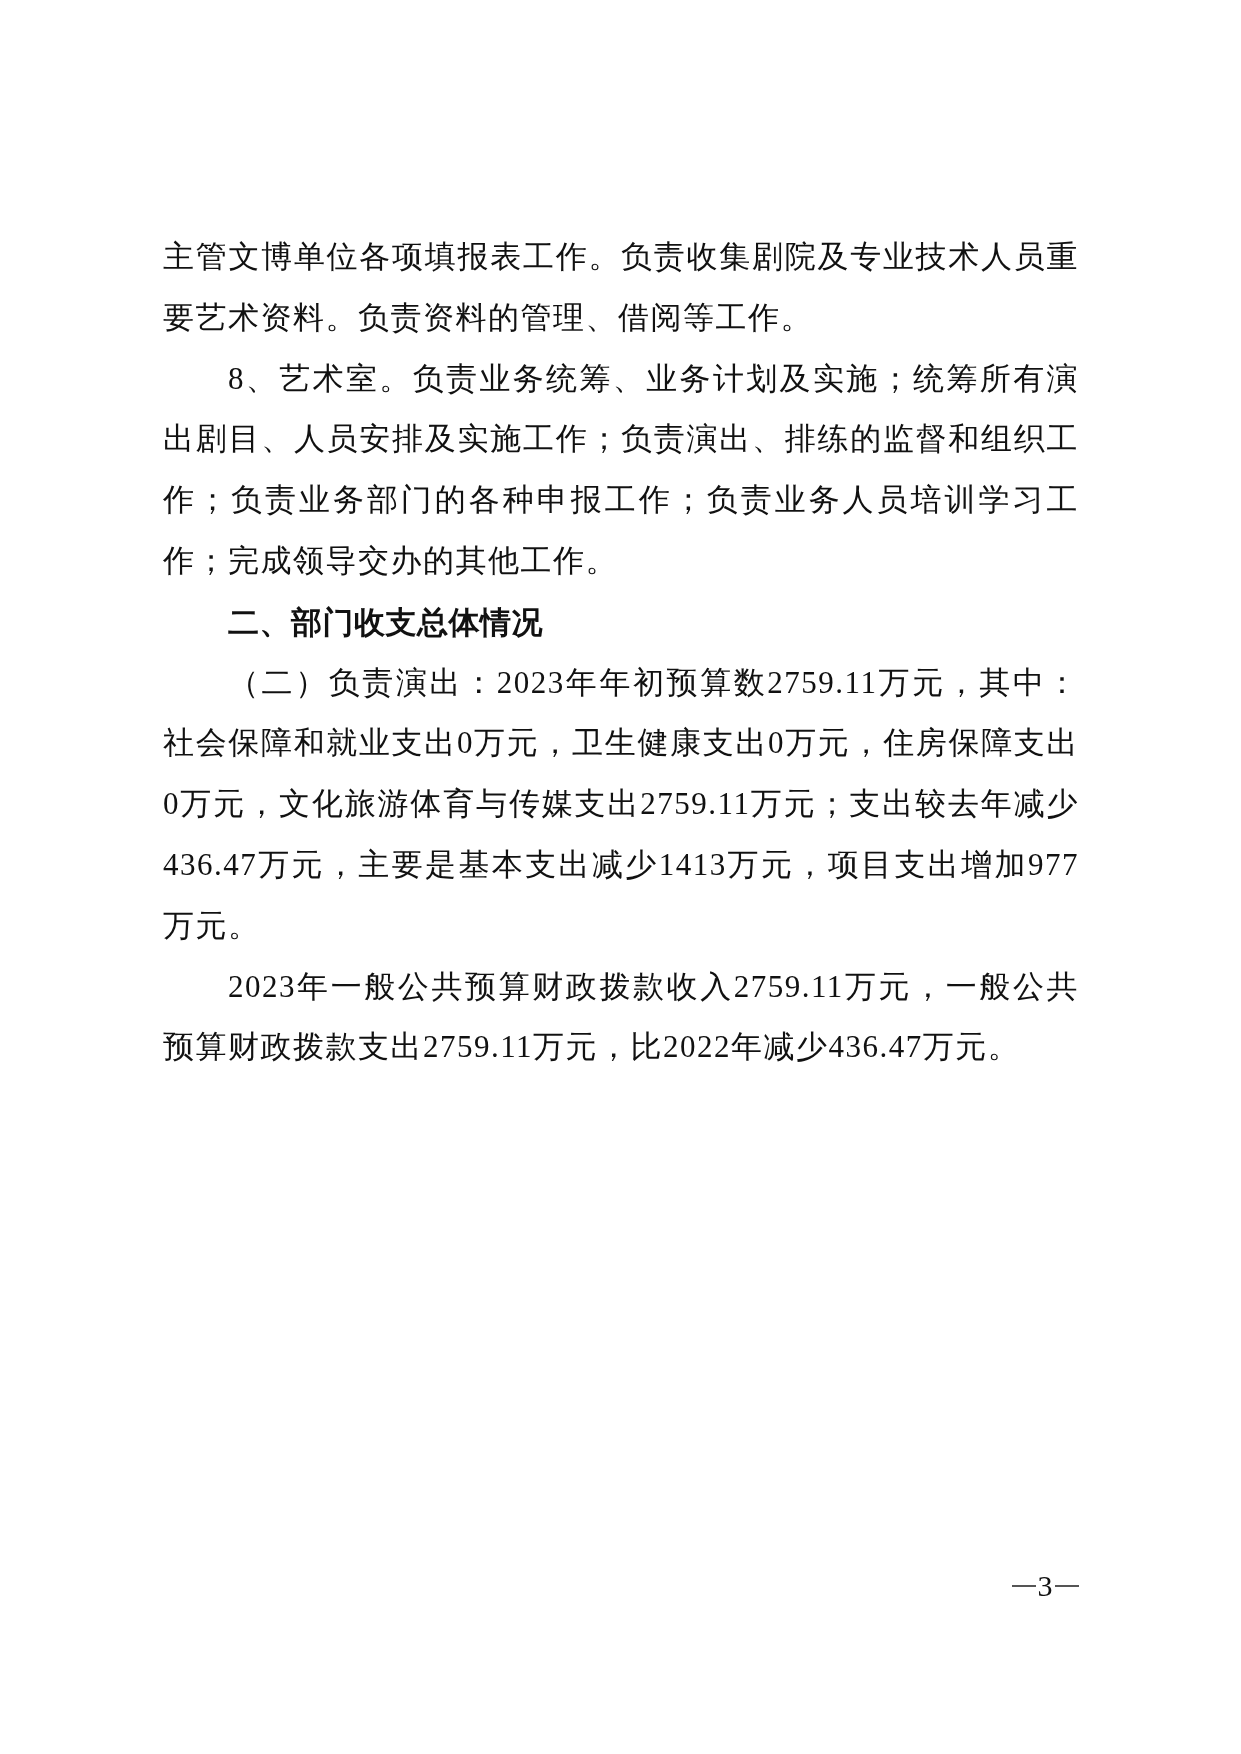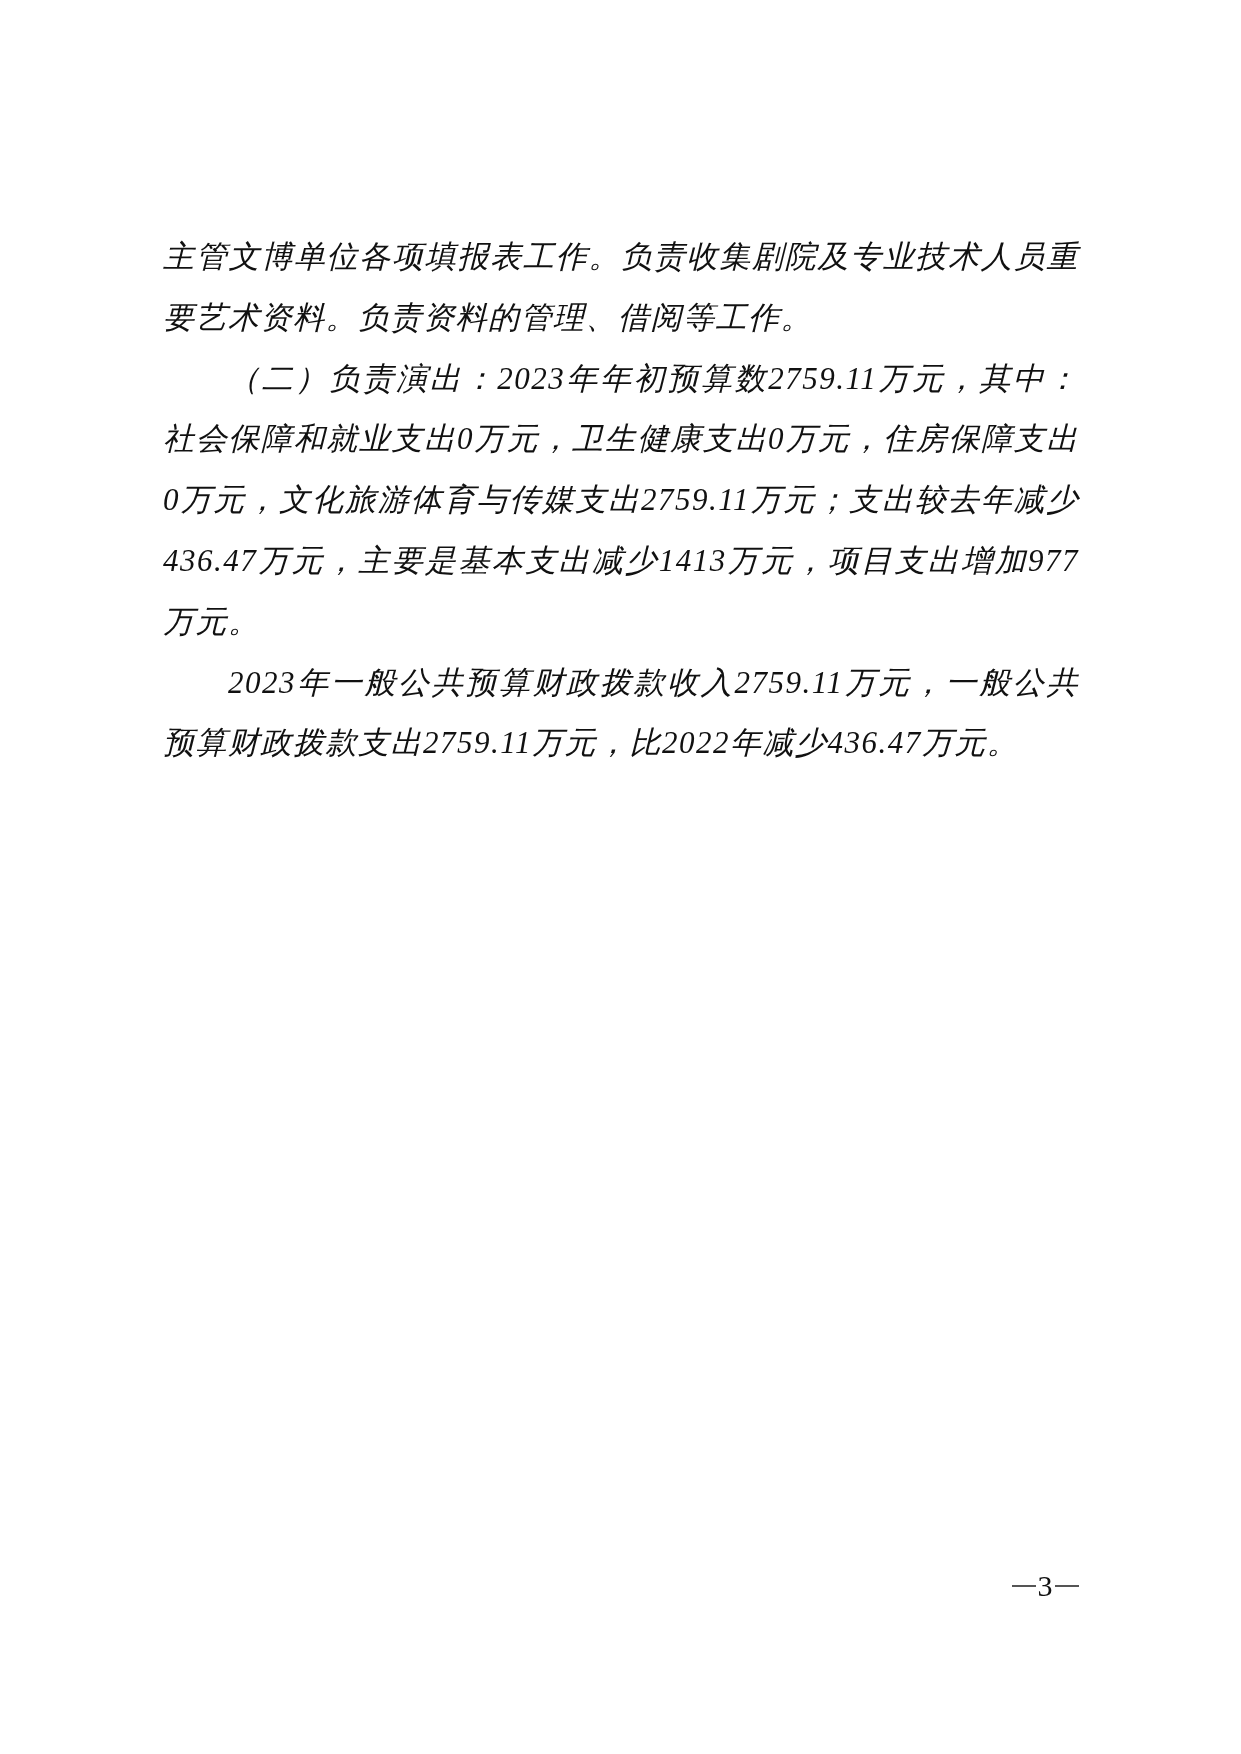--- a/index.html
+++ b/index.html
@@ -22,21 +22,20 @@
     width: 916px;
   }
   .p {
     font-size: 31px;
     line-height: 60.8px;
     margin: 0;
     text-align: justify;
     text-justify: inter-character;
     letter-spacing: 1.5px;
     word-break: break-all;
-    font-style: italic;
   }
   .indent { text-indent: 65px; }
   .heading {
     font-family: "DejaVu Sans", "Liberation Sans", sans-serif;
     font-weight: bold;
     font-size: 31px;
     line-height: 60.8px;
     margin: 0;
     text-indent: 65px;
     letter-spacing: 0.5px;
@@ -61,20 +60,22 @@
     height: 2px;
     background: #555555;
   }
   .page-number span.num { padding: 0 2px; }
 </style>
 </head>
 <body>
 
 <div class="page">
   <p class="p">主管文博单位各项填报表工作。负责收集剧院及专业技术人员重要艺术资料。负责资料的管理、借阅等工作。</p>
+  <p class="p indent">8、艺术室。负责业务统筹、业务计划及实施；统筹所有演出剧目、人员安排及实施工作；负责演出、排练的监督和组织工作；负责业务部门的各种申报工作；负责业务人员培训学习工作；完成领导交办的其他工作。</p>
+  <h2 class="heading">二、部门收支总体情况</h2>
   <p class="p indent"><span class="sub-label">（二）负责演出</span><span>：2023年年初预算数2759.11万元，其中：社会保障和就业支出0万元，卫生健康支出0万元，住房保障支出0万元，文化旅游体育与传媒支出2759.11万元；支出较去年减少436.47万元，主要是基本支出减少1413万元，项目支出增加977万元。</span></p>
   <p class="p indent">2023年一般公共预算财政拨款收入2759.11万元，一般公共预算财政拨款支出2759.11万元，比2022年减少436.47万元。</p>
 </div>
 
 <div class="page-number">
   <span class="dash"></span>
   <span class="num">3</span>
   <span class="dash"></span>
 </div>
 

